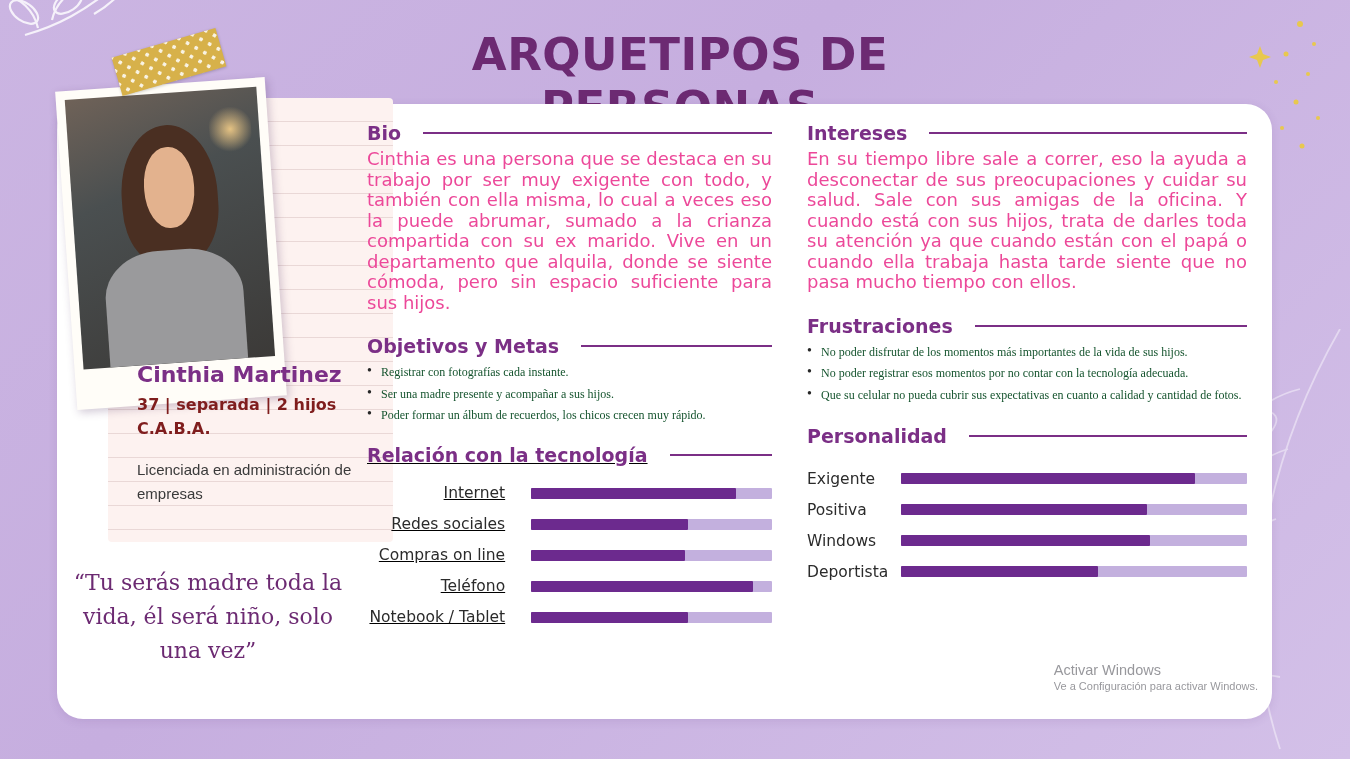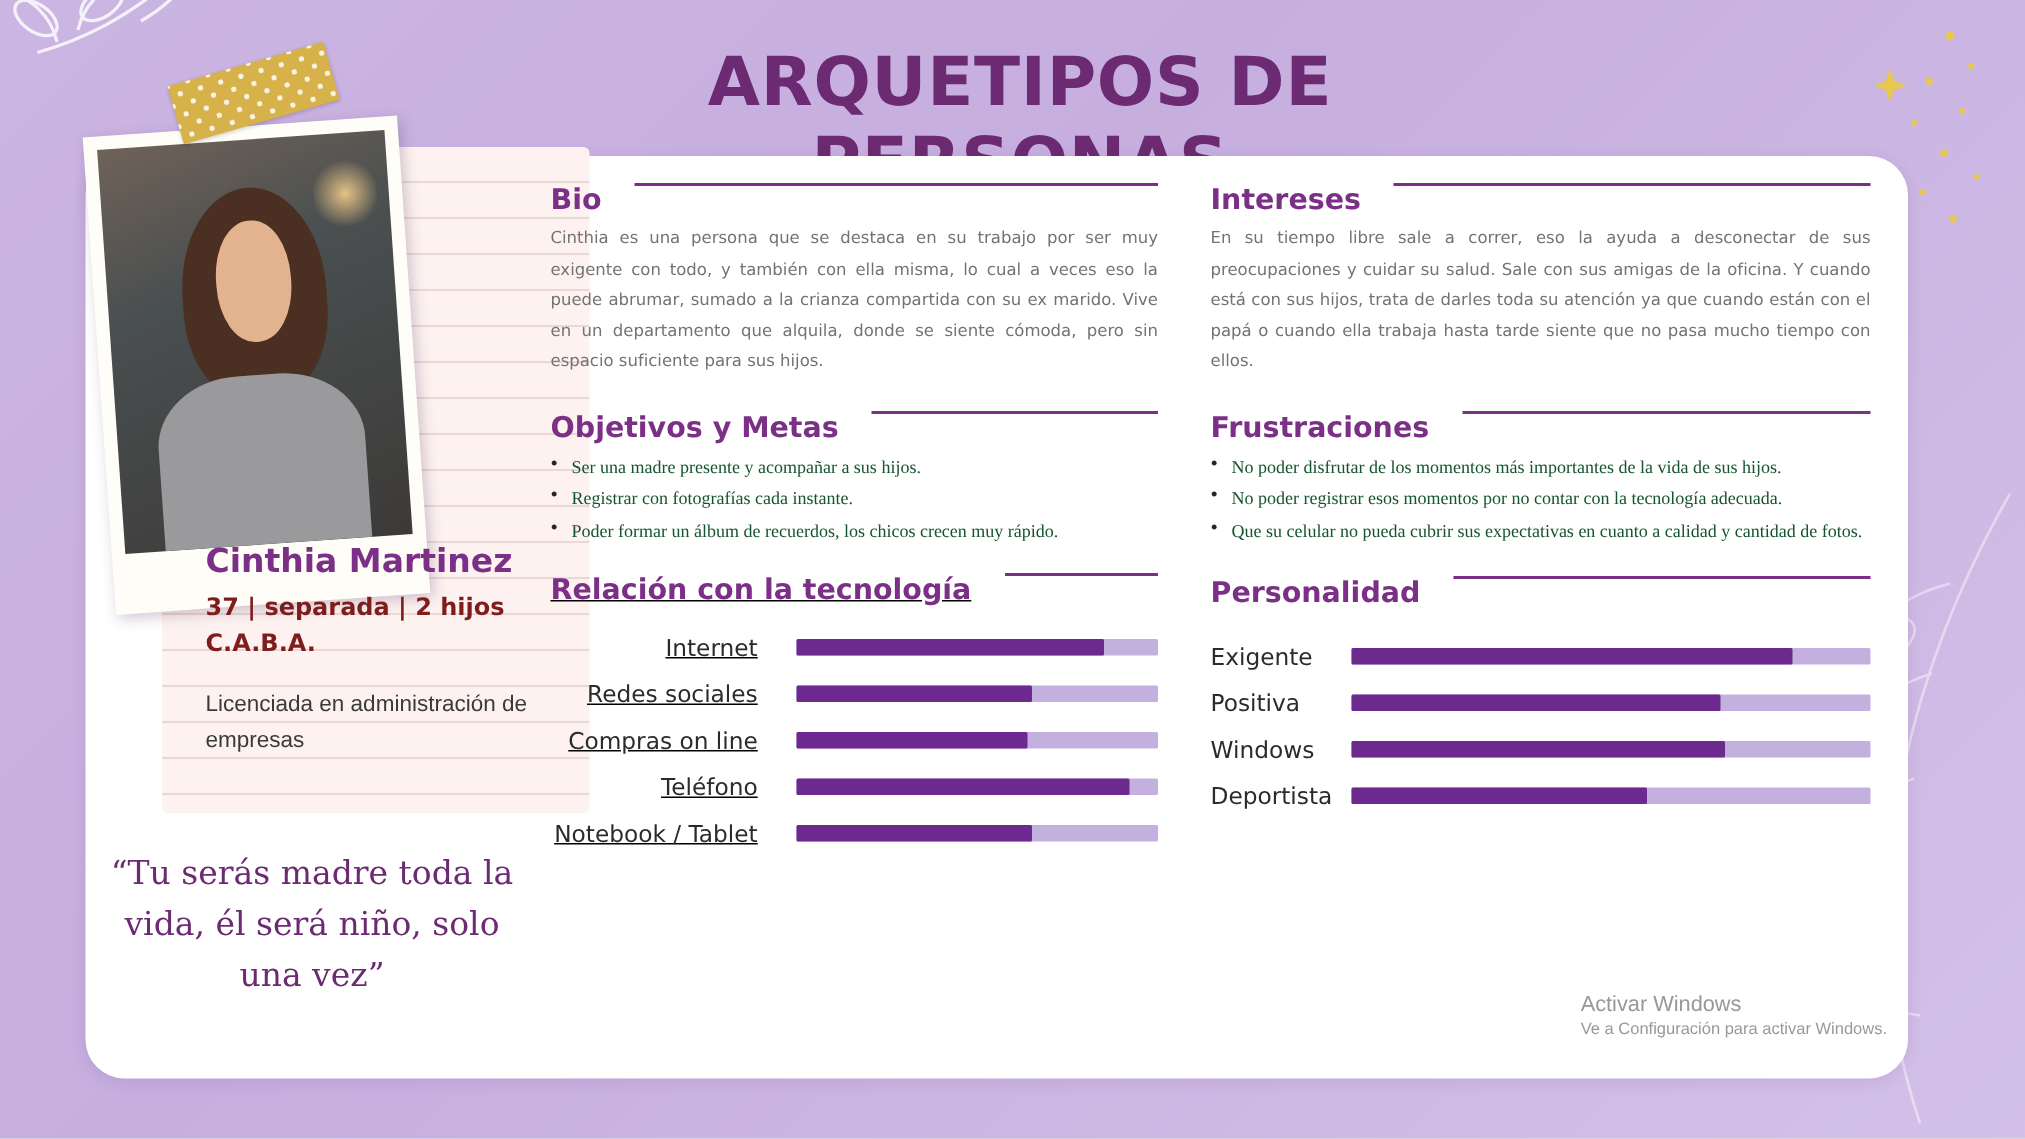--- a/index.html
+++ b/index.html
@@ -201,39 +201,40 @@
   .col {
     position: absolute;
     top: 18px;
   }
   .col-left { left: 310px; width: 405px; }
   .col-right { left: 750px; width: 440px; }
 
   .sec { margin-bottom: 6px; }
   .sec-head {
     display: flex;
+    align-items: center;
     gap: 22px;
     margin-bottom: 5px;
   }
   .sec-title {
     font-size: 19px;
     font-weight: bold;
     color: #7b2f86;
     white-space: nowrap;
     font-family: "DejaVu Sans", sans-serif;
   }
   .sec-rule {
     flex: 1;
     height: 2px;
     background: #7b2f86;
   }
   .body-text {
-    font-size: 11px;
+    font-size: 18px;
     line-height: 20.5px;
-    color: #737373;
+    color: #ec4899;
     text-align: justify;
     font-family: "DejaVu Sans", sans-serif;
   }
   ul.bullets {
     margin: 2px 0 0 0;
     padding: 0;
     list-style: none;
   }
   ul.bullets li {
     position: relative;
@@ -380,22 +381,22 @@
         </div>
         <div class="body-text">Cinthia es una persona que se destaca en su trabajo por ser muy exigente con todo, y también con ella misma, lo cual a veces eso la puede abrumar, sumado a la crianza compartida con su ex marido. Vive en un departamento que alquila, donde se siente cómoda, pero sin espacio suficiente para sus hijos.</div>
       </div>
 
       <div class="sec" style="margin-top:22px;">
         <div class="sec-head">
           <span class="sec-title">Objetivos y Metas</span>
           <span class="sec-rule"></span>
         </div>
         <ul class="bullets">
+          <li>Registrar con fotografías cada instante.</li>
           <li>Ser una madre presente y acompañar a sus hijos.</li>
-          <li>Registrar con fotografías cada instante.</li>
           <li>Poder formar un álbum de recuerdos, los chicos crecen muy rápido.</li>
         </ul>
       </div>
 
       <div class="sec" style="margin-top:18px;text-decoration:underline;">
         <div class="sec-head">
           <span class="sec-title">Relación con la tecnología</span>
           <span class="sec-rule"></span>
         </div>
         <div class="meters tech">

